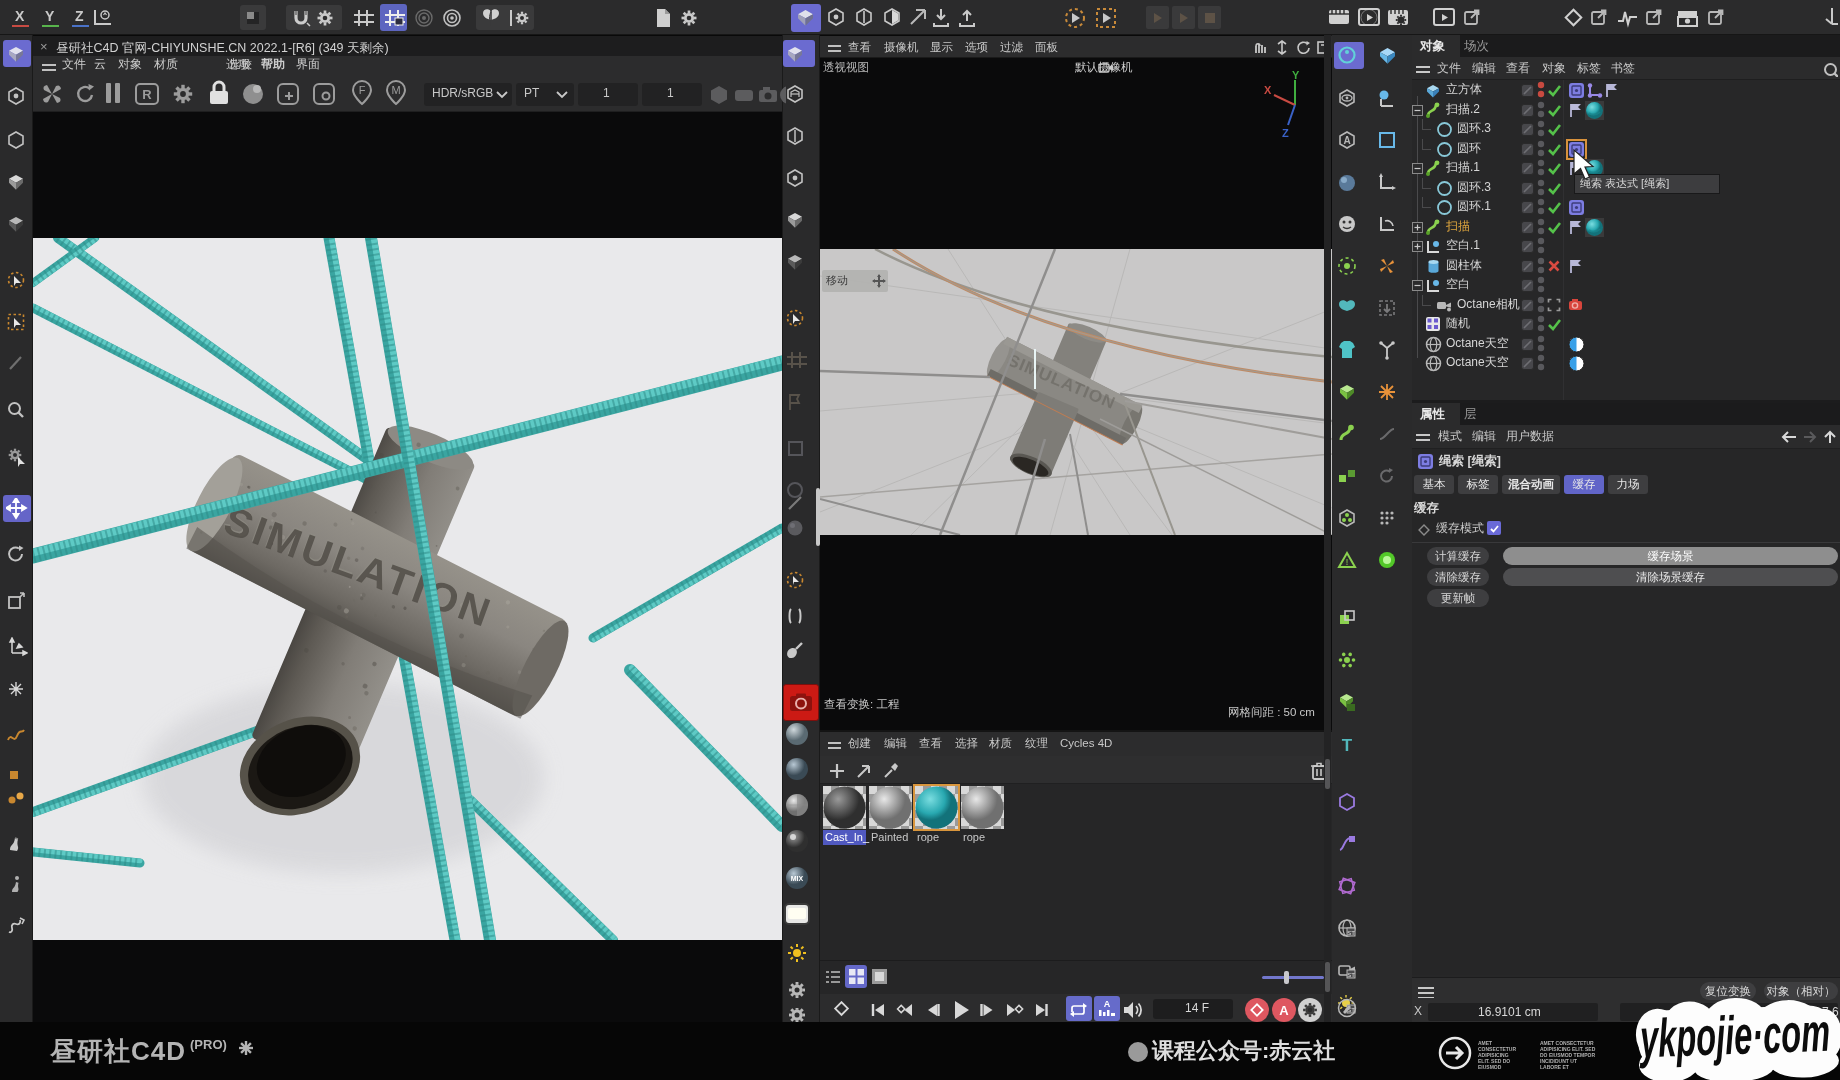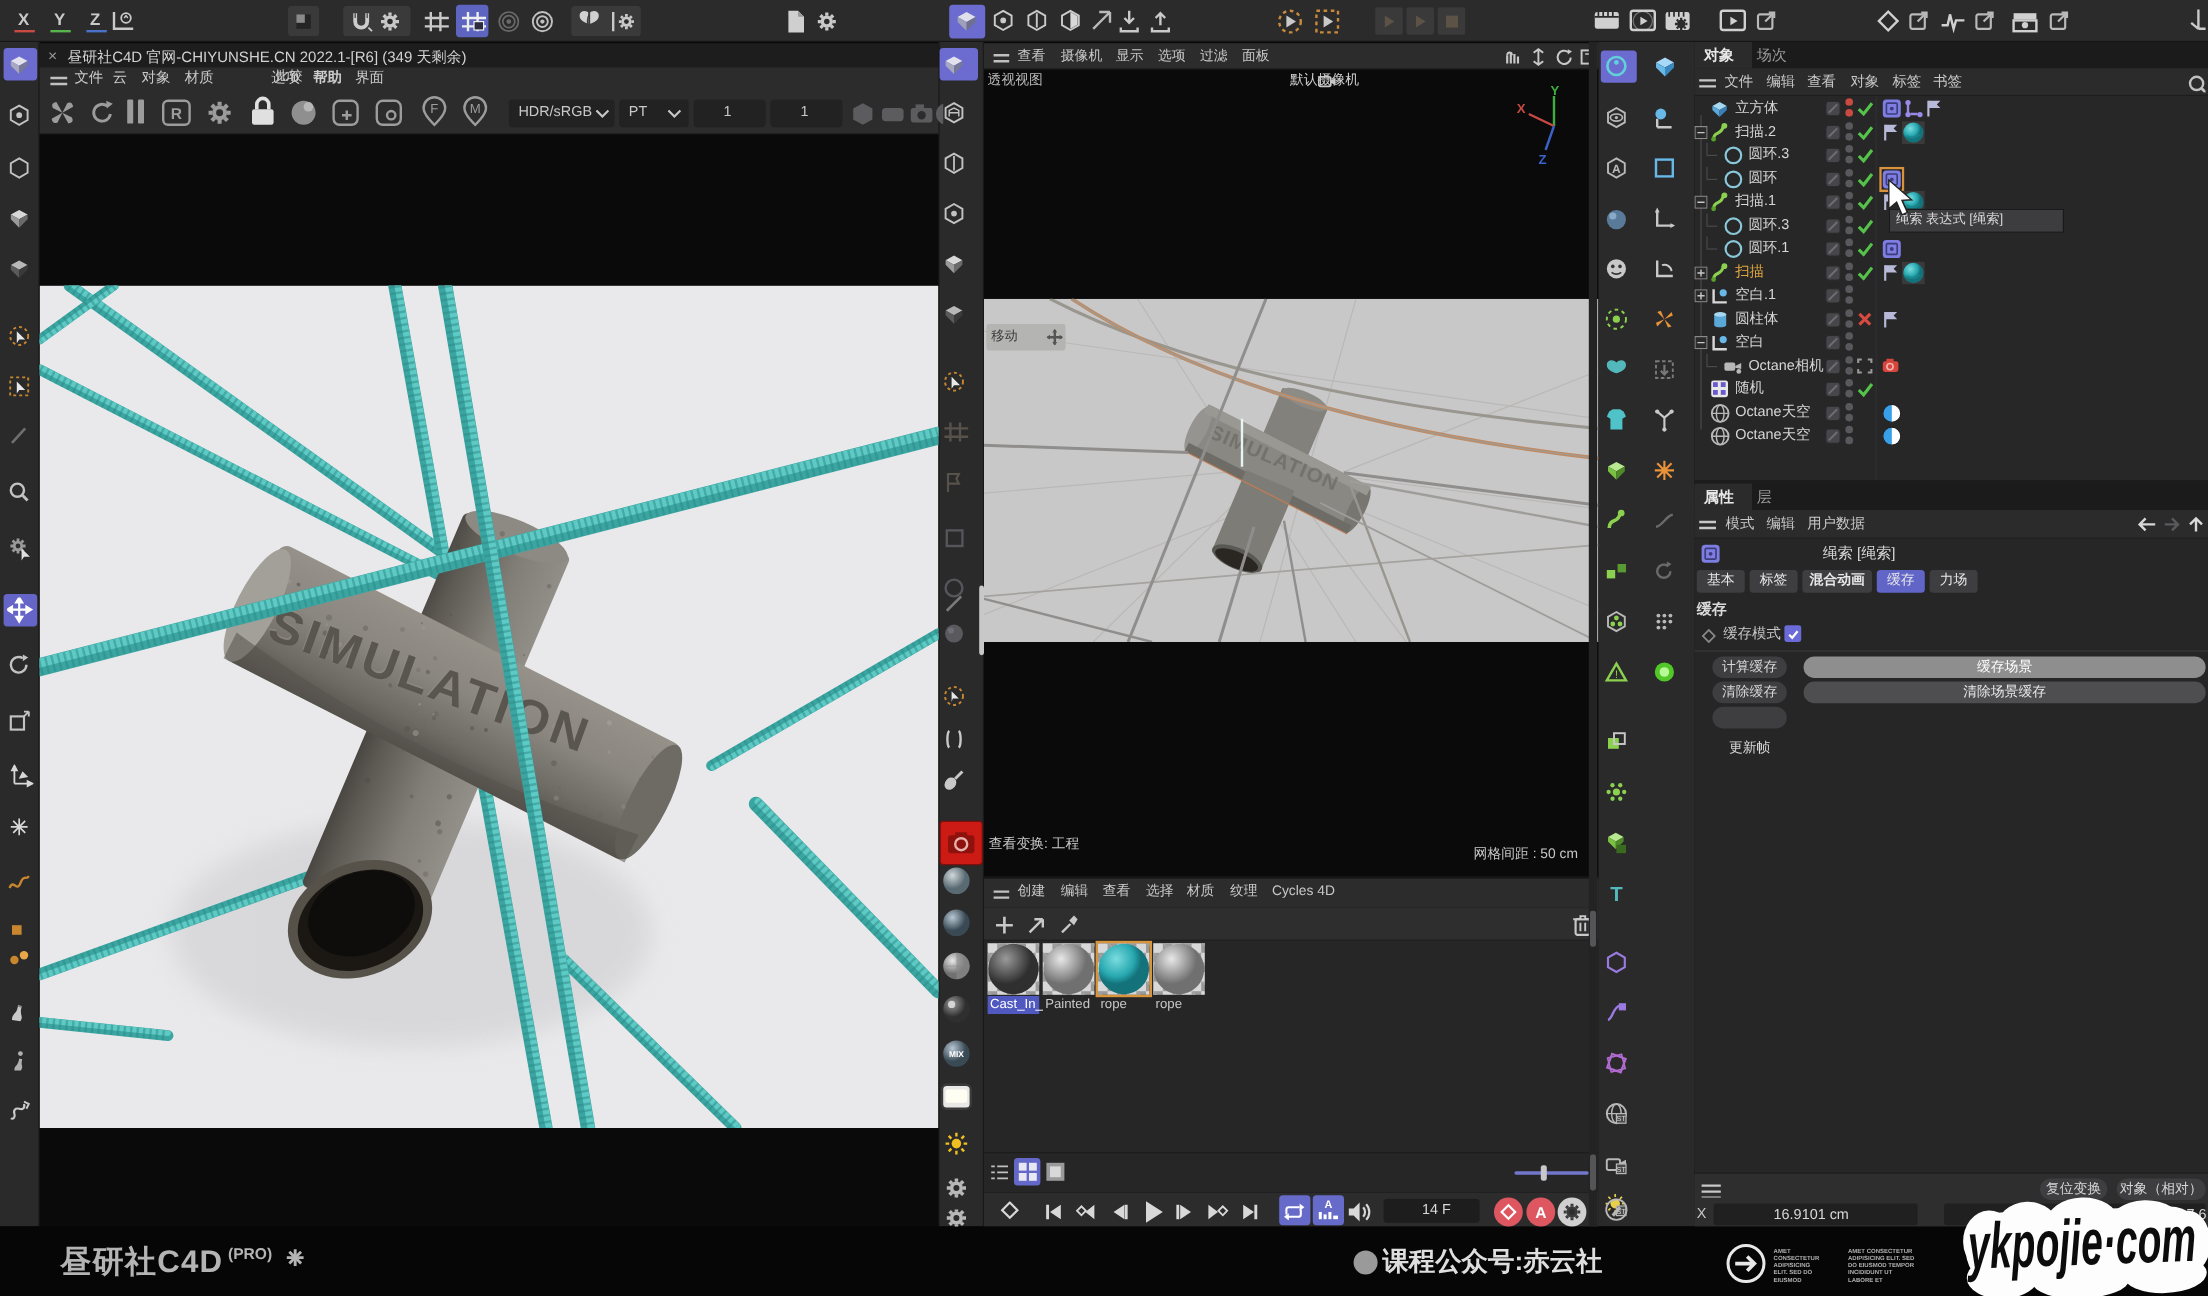--- a/index.html
+++ b/index.html
@@ -1609,21 +1609,21 @@
   </svg>
 <svg style="position:absolute;left:1822px;top:429px;" width="16" height="16" viewBox="0 0 16 16">
     <path d="M8 14V3M3 8l5-5 5 5" stroke="#d8d8d8" stroke-width="2" fill="none"></path>
   </svg>
 <div class="" style="left:1412px;top:449px;width:428px;height:526px;background:#262627"></div>
 <svg style="position:absolute;left:1415px;top:451px;" width="21" height="21" viewBox="0 0 21 21">
     <rect x="3" y="3" width="15" height="15" rx="3" fill="#7d7de2"></rect>
     <rect x="6" y="6" width="9" height="9" rx="1" fill="none" stroke="#3c3c7a" stroke-width="1.4"></rect>
     <circle cx="10.5" cy="10.5" r="1.6" fill="#3c3c7a"></circle>
   </svg>
-<div class="t" style="left:1519px;top:454px;font-size:12.5px;color:#d8d8d8;font-weight:normal;">绳索 [绳索]</div>
+<div class="t" style="left:1439px;top:454px;font-size:12.5px;color:#d8d8d8;font-weight:bold;">绳索 [绳索]</div>
 <div class="" style="left:1414px;top:475px;width:40px;height:19px;background:#3e3e40;border-radius:3px"></div>
 <div class="t" style="left:1434.0px;top:478px;font-size:11.5px;color:#e8e8e8;font-weight:normal;transform:translateX(-50%);">基本</div>
 <div class="" style="left:1458px;top:475px;width:40px;height:19px;background:#3e3e40;border-radius:3px"></div>
 <div class="t" style="left:1478.0px;top:478px;font-size:11.5px;color:#e8e8e8;font-weight:normal;transform:translateX(-50%);">标签</div>
 <div class="" style="left:1502px;top:475px;width:58px;height:19px;background:#3e3e40;border-radius:3px"></div>
 <div class="t" style="left:1531.0px;top:478px;font-size:11.5px;color:#e8e8e8;font-weight:bold;transform:translateX(-50%);">混合动画</div>
 <div class="" style="left:1564px;top:475px;width:40px;height:19px;background:#6165c8;border-radius:3px"></div>
 <div class="t" style="left:1584.0px;top:478px;font-size:11.5px;color:#e8e8e8;font-weight:normal;transform:translateX(-50%);">缓存</div>
 <div class="" style="left:1608px;top:475px;width:40px;height:19px;background:#3e3e40;border-radius:3px"></div>
 <div class="t" style="left:1628.0px;top:478px;font-size:11.5px;color:#e8e8e8;font-weight:normal;transform:translateX(-50%);">力场</div>
@@ -1639,21 +1639,21 @@
 <div class="" style="left:1412px;top:542px;width:428px;height:1px;background:#39393b"></div>
 <div class="" style="left:1427px;top:547px;width:62px;height:18px;background:#3e3e40;border-radius:9px"></div>
 <div class="t" style="left:1458.0px;top:549.5px;font-size:11.5px;color:#d8d8d8;font-weight:normal;transform:translateX(-50%);">计算缓存</div>
 <div class="" style="left:1503px;top:547px;width:335px;height:18px;background:#8e8e8e;border-radius:9px"></div>
 <div class="t" style="left:1670.5px;top:549.5px;font-size:11.5px;color:#ffffff;font-weight:normal;transform:translateX(-50%);">缓存场景</div>
 <div class="" style="left:1427px;top:568px;width:62px;height:18px;background:#3e3e40;border-radius:9px"></div>
 <div class="t" style="left:1458.0px;top:570.5px;font-size:11.5px;color:#d8d8d8;font-weight:normal;transform:translateX(-50%);">清除缓存</div>
 <div class="" style="left:1503px;top:568px;width:335px;height:18px;background:#4e4e50;border-radius:9px"></div>
 <div class="t" style="left:1670.5px;top:570.5px;font-size:11.5px;color:#e8e8e8;font-weight:normal;transform:translateX(-50%);">清除场景缓存</div>
 <div class="" style="left:1427px;top:589px;width:62px;height:18px;background:#3e3e40;border-radius:9px"></div>
-<div class="t" style="left:1458.0px;top:591.5px;font-size:11.5px;color:#d8d8d8;font-weight:normal;transform:translateX(-50%);margin-top:26px;">更新帧</div>
+<div class="t" style="left:1458.0px;top:591.5px;font-size:11.5px;color:#d8d8d8;font-weight:normal;transform:translateX(-50%);">更新帧</div>
 <div class="" style="left:1412px;top:977px;width:428px;height:45px;background:#2e2e2f;border-top:1px solid #1c1c1d"></div>
 <svg style="position:absolute;left:1416px;top:983px;" width="20" height="15" viewBox="0 0 20 15">
     <g stroke="#c8c8c8" stroke-width="2">
       <path d="M2 5h16M2 10h16M2 15h16"></path>
     </g>
   </svg>
 <div class="" style="left:1700px;top:982px;width:56px;height:18px;background:#3e3e40;border-radius:9px"></div>
 <div class="t" style="left:1728.0px;top:984.5px;font-size:11.5px;color:#d8d8d8;font-weight:normal;transform:translateX(-50%);">复位变换</div>
 <div class="" style="left:1764px;top:982px;width:74px;height:18px;background:#3e3e40;border-radius:9px"></div>
 <div class="t" style="left:1801.0px;top:984.5px;font-size:11.5px;color:#d8d8d8;font-weight:normal;transform:translateX(-50%);">对象（相对）</div>

